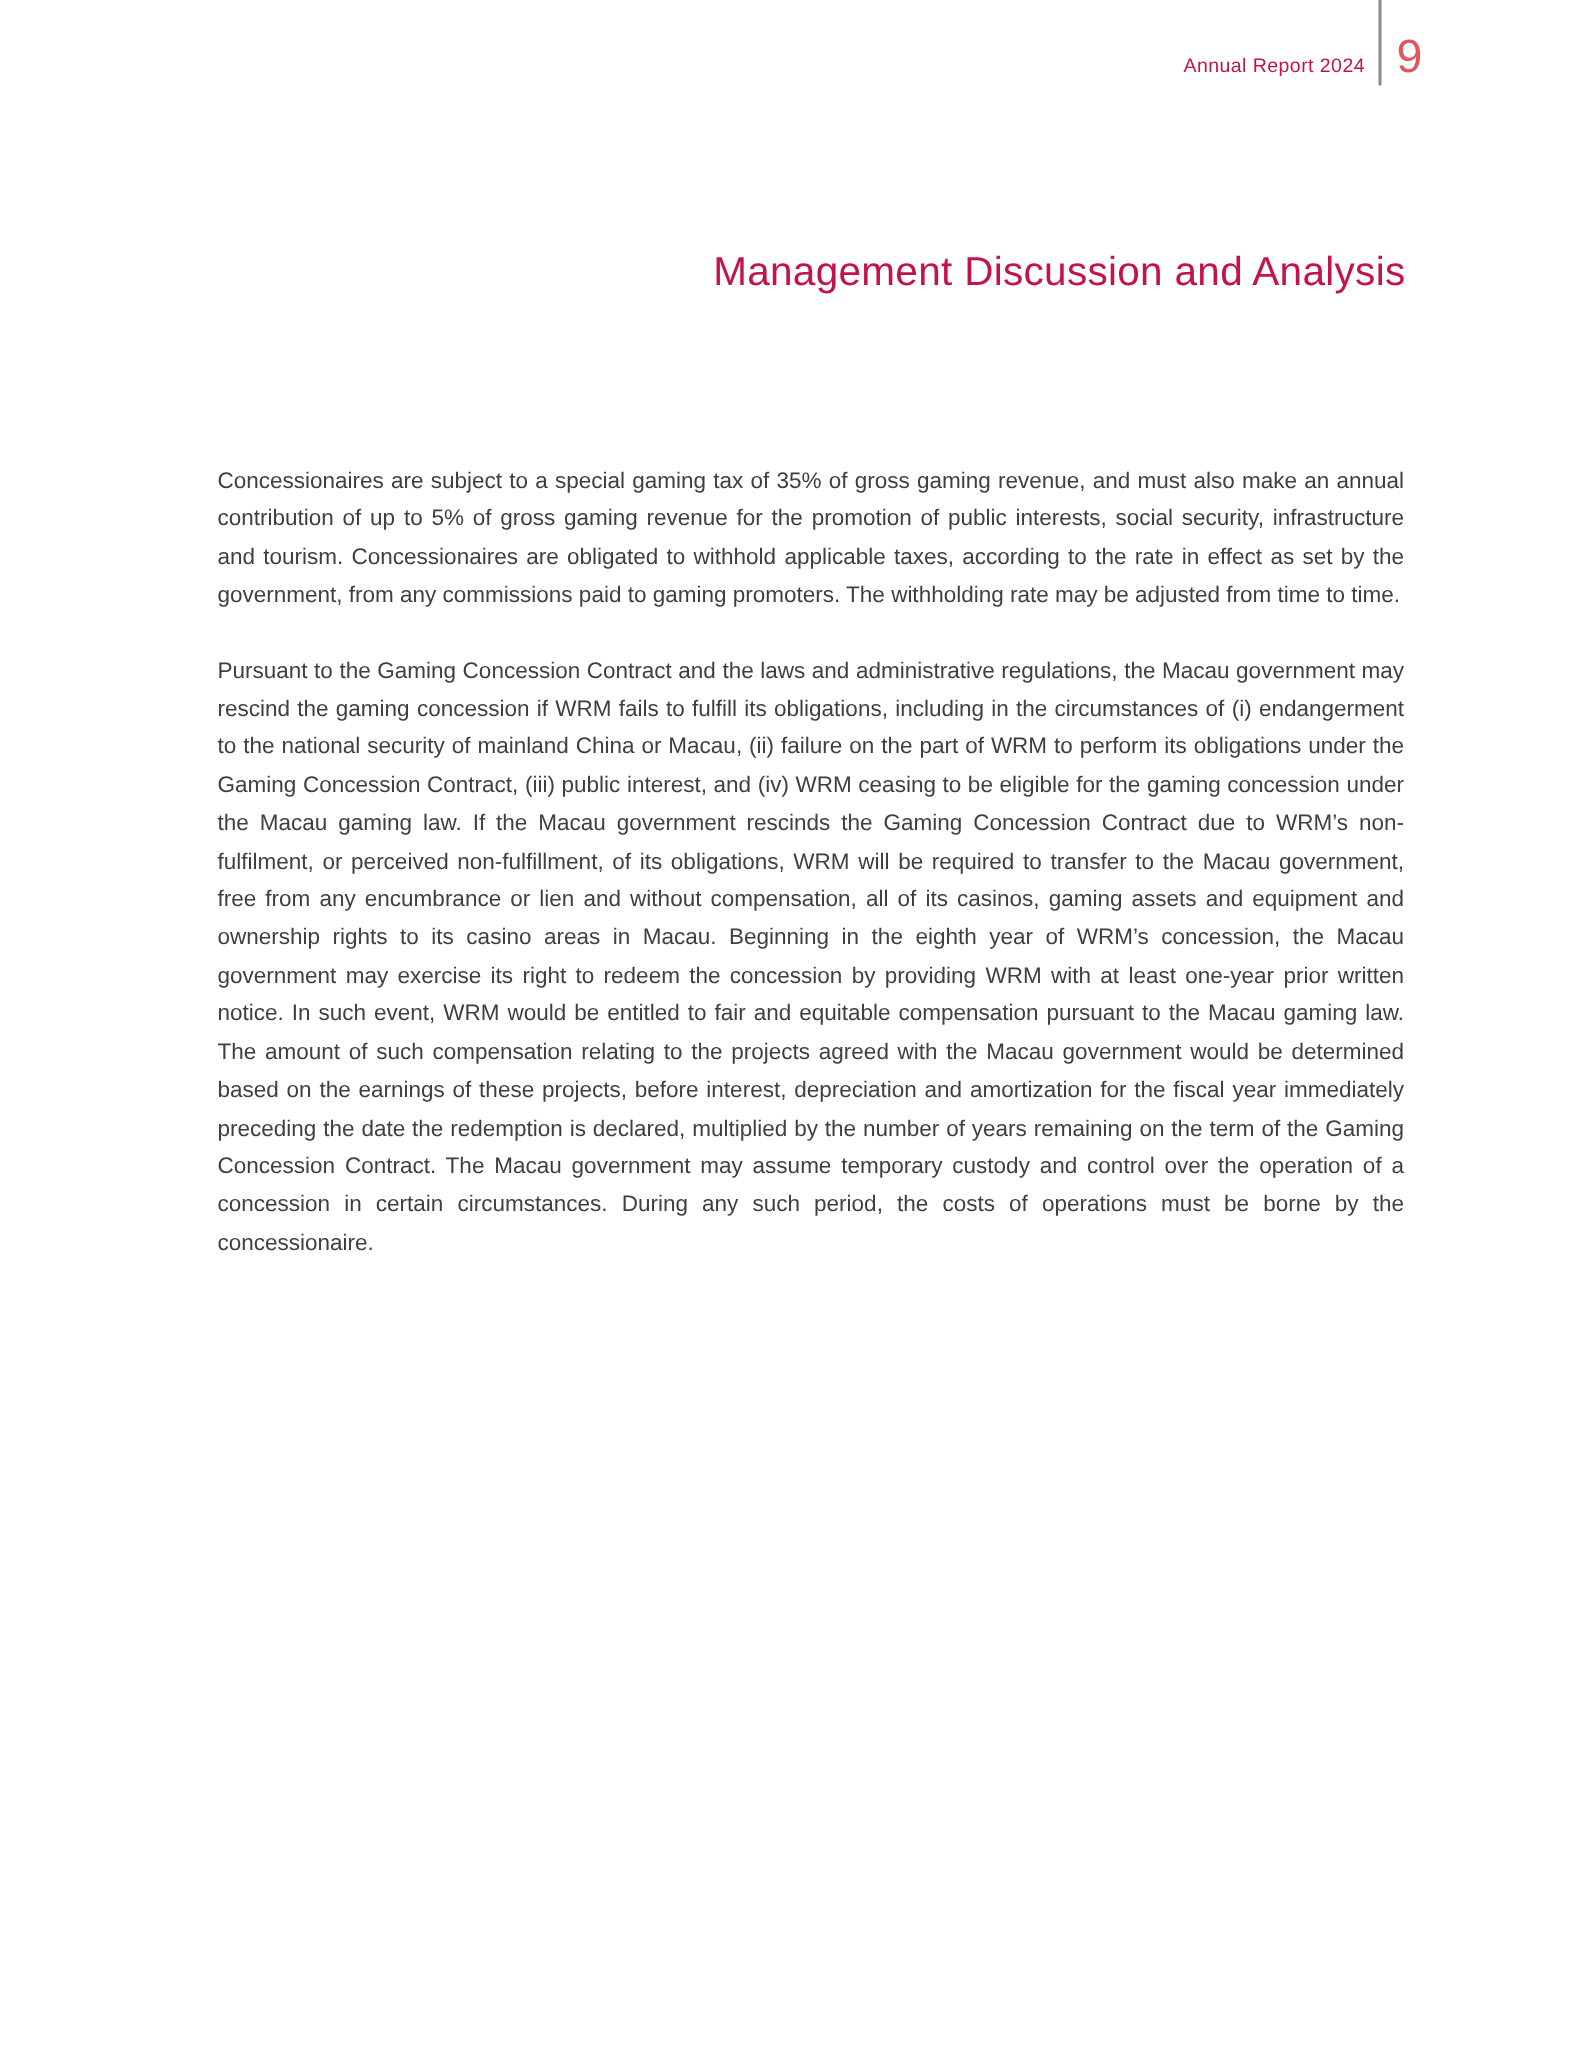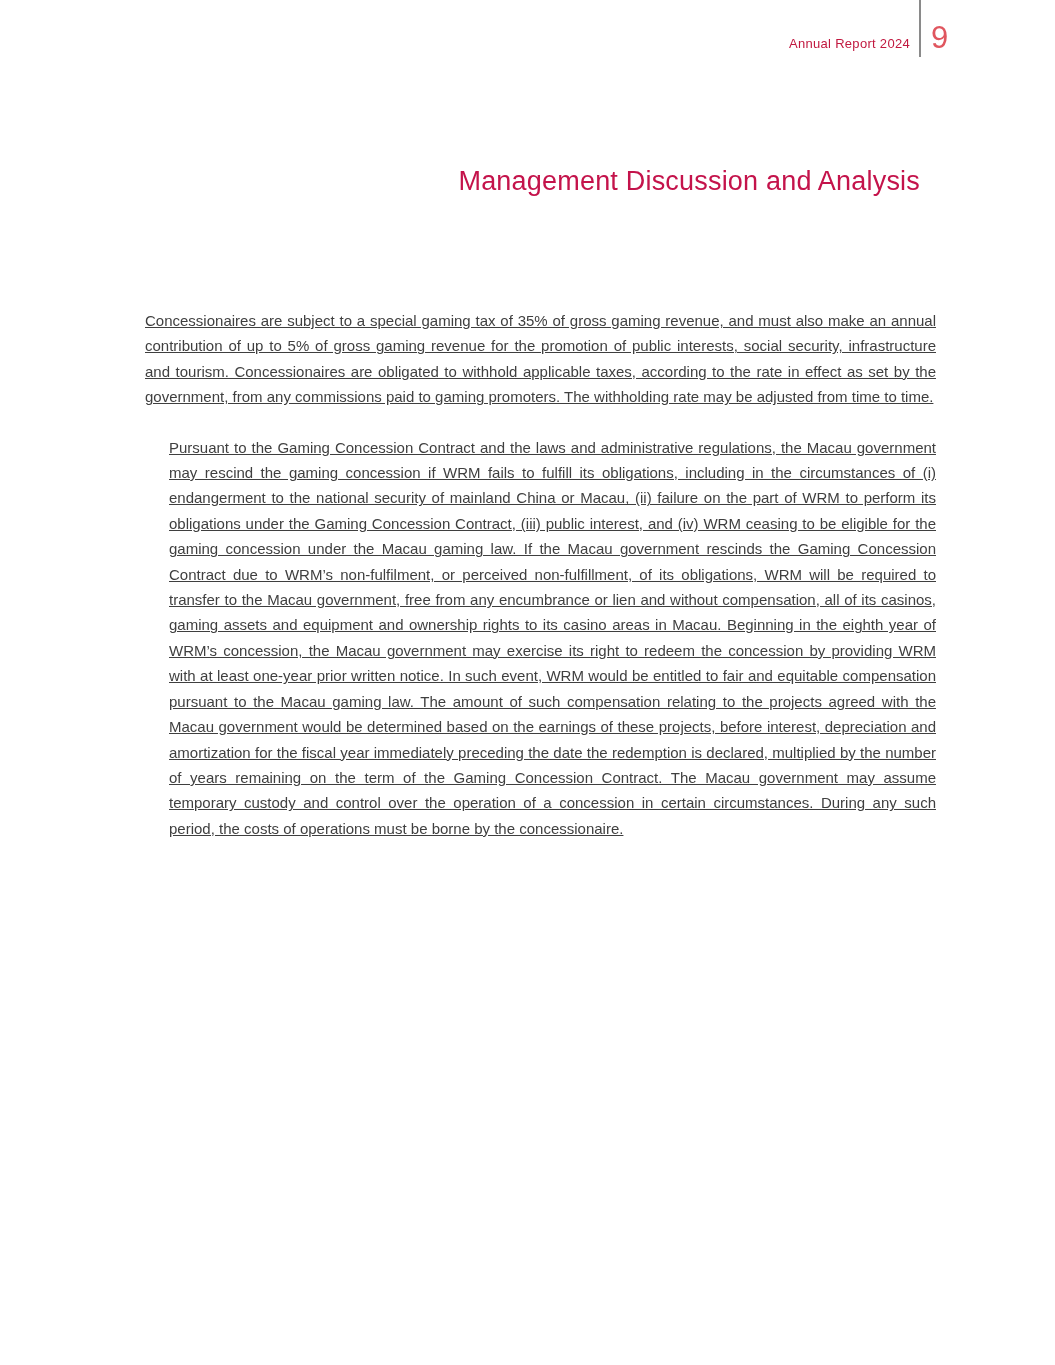--- a/index.html
+++ b/index.html
@@ -40,42 +40,42 @@
     top: 20px;
     left: 931px;
     font-size: 31px;
     font-weight: 400;
     color: #e0565f;
   }
   
   .section-title {
     position: absolute;
     top: 166px;
-    left: 128px;
+    left: 145px;
     width: 792px;
     text-align: right;
     font-size: 27px;
     font-weight: 400;
     letter-spacing: 0.2px;
     color: #c4134b;
     white-space: nowrap;
   }
   
   .body-copy {
     position: absolute;
     top: 308px;
     left: 145px;
     width: 791px;
     color: #3f3f3f;
     font-size: 15px;
     line-height: 25.4px;
     text-align: justify;
   }
-  .body-copy p { margin-bottom: 25px; text-decoration: underline; }
-  .body-copy p:last-child { margin-bottom: 0; margin-left: 24px; }
+  .body-copy p { margin-bottom: 25px; }
+  .body-copy p:last-child { margin-bottom: 0; }
 </style>
 </head>
 <body>
 
 <div class="page">
 
   <div class="header-label">Annual Report 2024</div>
 
   <div class="header-divider"></div>
 

